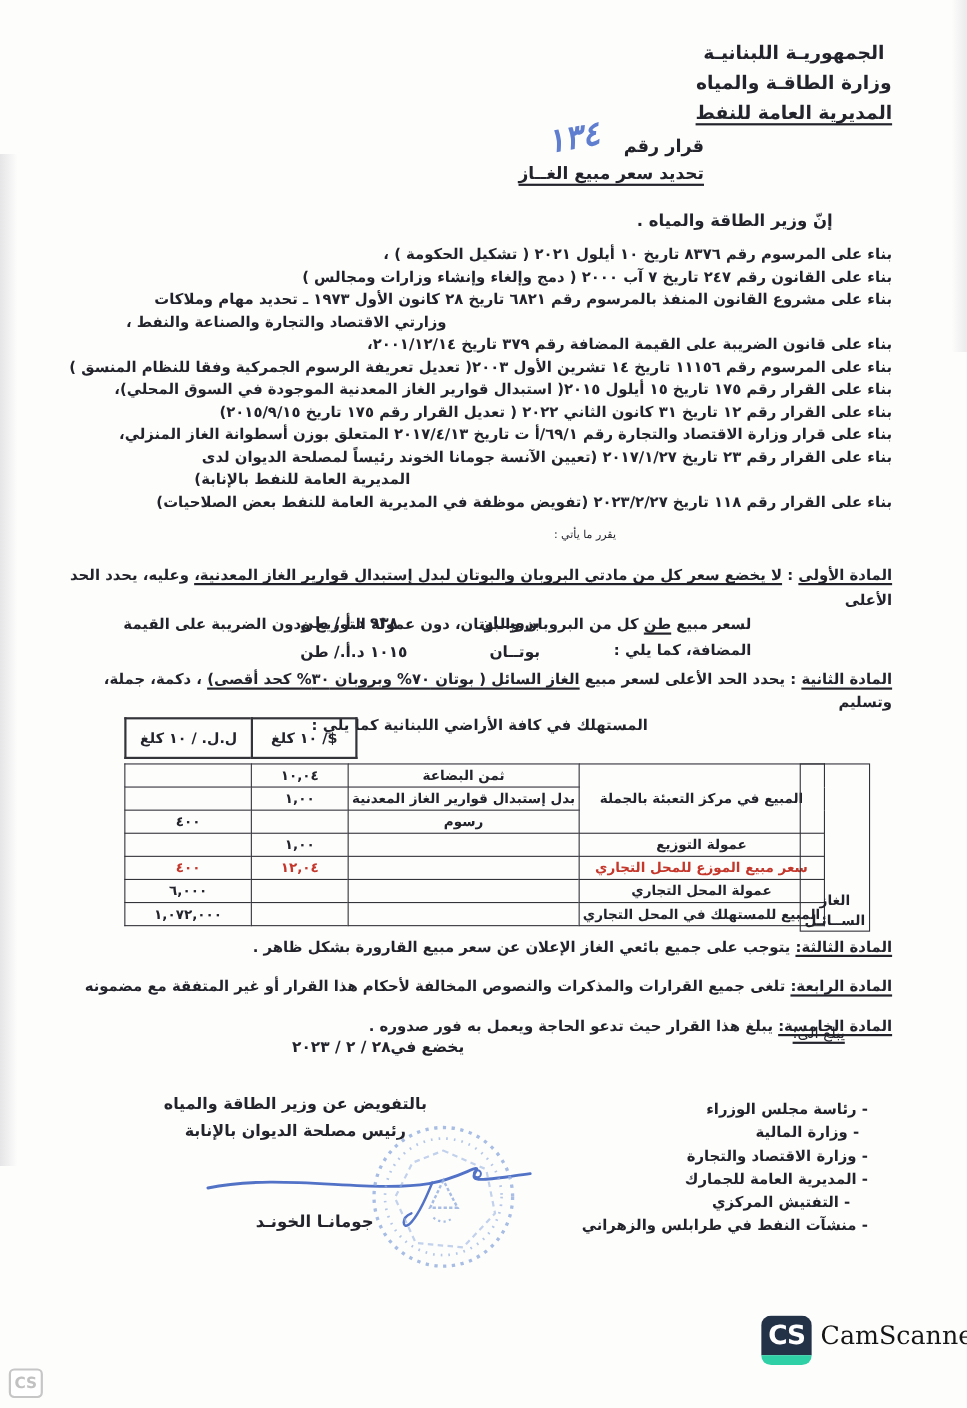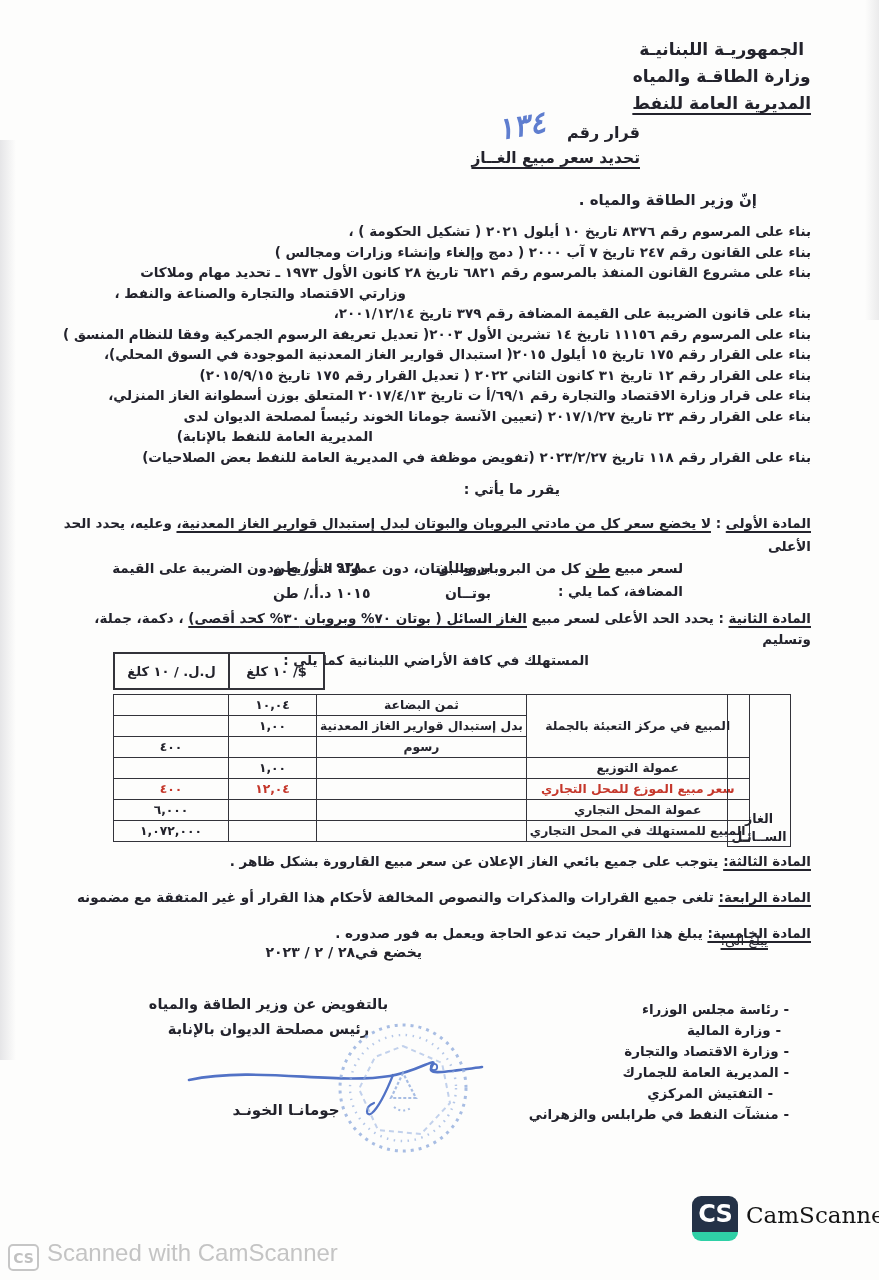--- a/index.html
+++ b/index.html
@@ -25,21 +25,21 @@
   .decree-subject { position:absolute; top:149px; right:239px; font-size:15.5px; font-weight:bold;
     text-decoration:underline; text-decoration-thickness:2px; text-underline-offset:4px;}
 
   .opening { position:absolute; top:191px; right:122px; font-size:15px; font-weight:bold;}
 
   .preamble { position:absolute; top:221px; right:68px; width:750px; text-align:right;
     font-size:13.5px; font-weight:600; line-height:20.5px;}
   .preamble .ind1 { padding-right:405px; }
   .preamble .ind2 { padding-right:438px; }
 
-  .decide { position:absolute; top:481px; right:319px; font-size:14px; font-weight:bold;}
+  .decide { position:absolute; top:481px; right:319px; font-size:10px; font-weight:normal;}
 
   .article { position:absolute; right:68px; width:750px; text-align:right;
     font-size:13.5px; font-weight:600; line-height:22.5px;}
   .art1 { top:512px; }
   .art1 .l2 { padding-right:128px; }
   .art2 { top:608px; line-height:21px;}
   .art2 .l2 { padding-right:222px; }
   .alabel { font-weight:bold; text-decoration:underline; text-decoration-thickness:1.8px; text-underline-offset:3px;}
   .uphrase { font-weight:bold; text-decoration:underline; text-decoration-thickness:1.8px; text-underline-offset:3px;}
 
@@ -267,15 +267,14 @@
 
   <div class="sig-name">جومانـا الخونـد</div>
 
   <div class="cs-badge">
     <div class="cs-badge-top">CS</div>
     <div class="cs-badge-strip"></div>
   </div>
   <div class="cs-brand">CamScanner</div>
 
   <div class="footer-icon">CS</div>
-  <div class="footer-text">Scanned with CamScanner</div>
 
 </div>
 
 </body></html>

